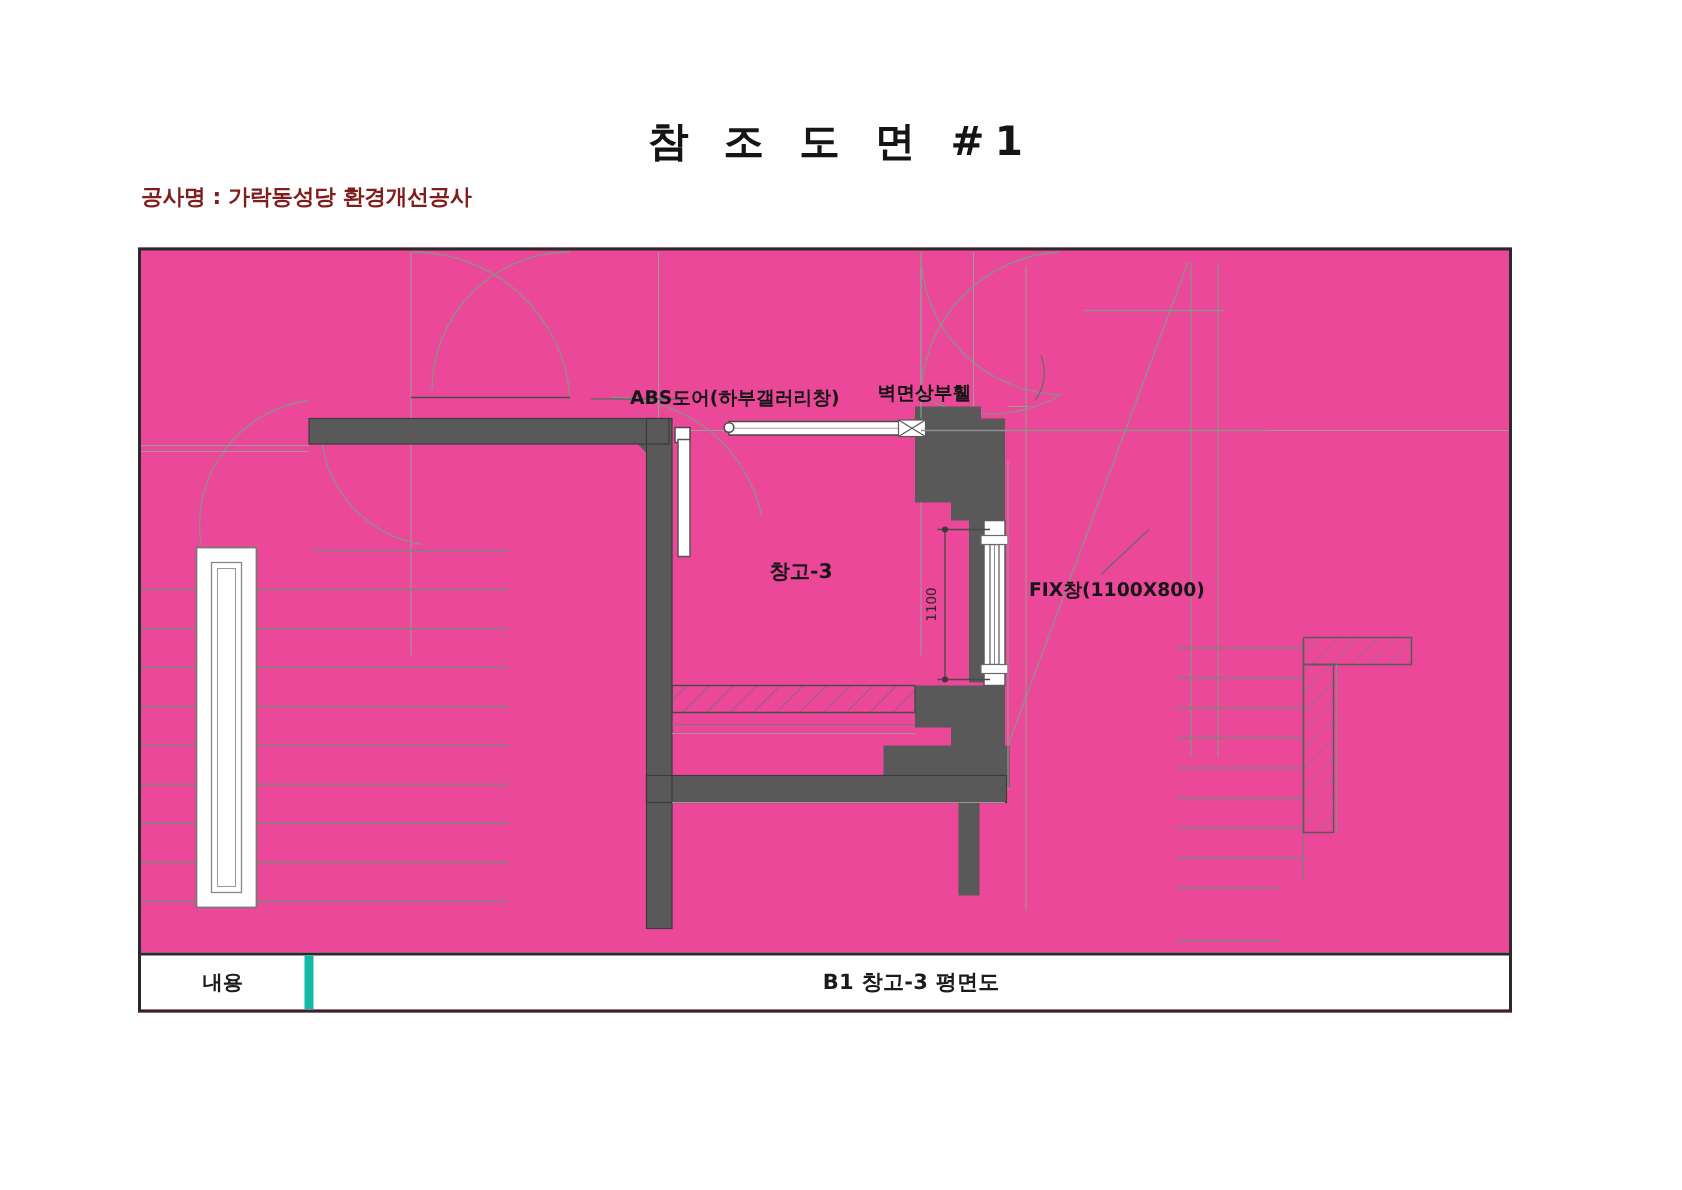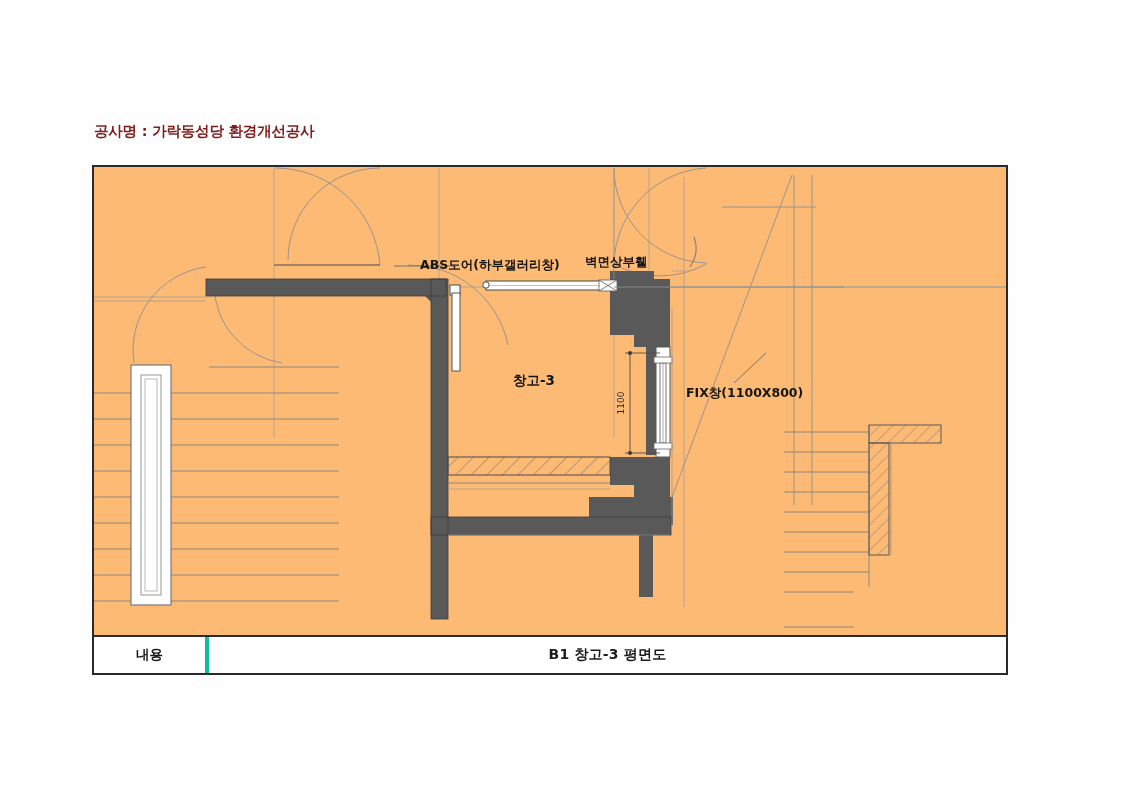--- a/index.html
+++ b/index.html
@@ -45,21 +45,21 @@
     white-space: nowrap;
   }
   
   .frame {
     position: absolute;
     left: 92px;
     top: 165px;
     width: 916px;
     height: 510px;
     border: 2px solid #2a2a2a;
-    background: #fdba74;
+    background: #ec4899;
     box-sizing: border-box;
   }
   .frame-inner {
     position: absolute;
     left: 0;
     top: 0;
     width: 100%;
     height: 100%;
     overflow: hidden;
   }
@@ -70,21 +70,21 @@
     bottom: 0;
     width: 100%;
     height: 38px;
     border-top: 2px solid #2a2a2a;
     box-sizing: border-box;
     display: flex;
     background: #ffffff;
   }
   .tb-label {
     width: 115px;
-    border-right: 4px solid #14b8a6;
+    border-right: 6px solid #14b8a6;
     display: flex;
     align-items: center;
     justify-content: center;
     font-size: 13.5px;
     font-weight: bold;
     color: #1b1b1b;
     box-sizing: border-box;
   }
   .tb-value {
     flex: 1;
@@ -119,20 +119,21 @@
     font-family: "DejaVu Sans", "Liberation Sans", sans-serif;
     font-size: 9px;
     fill: #2a2a2a;
   }
 </style>
 </head>
 <body>
 
 <div class="page">
 
+  <div class="sheet-title">참 조 도 면 #1</div>
 
   <div class="project-line">공사명 : 가락동성당 환경개선공사</div>
 
   <div class="frame">
     <div class="frame-inner">
 
       <svg class="drawing-svg" width="912" height="506" viewBox="0 0 912 506">
 
         <defs>
           <pattern id="hatch45" width="11" height="11" patternUnits="userSpaceOnUse" patternTransform="rotate(45)">

